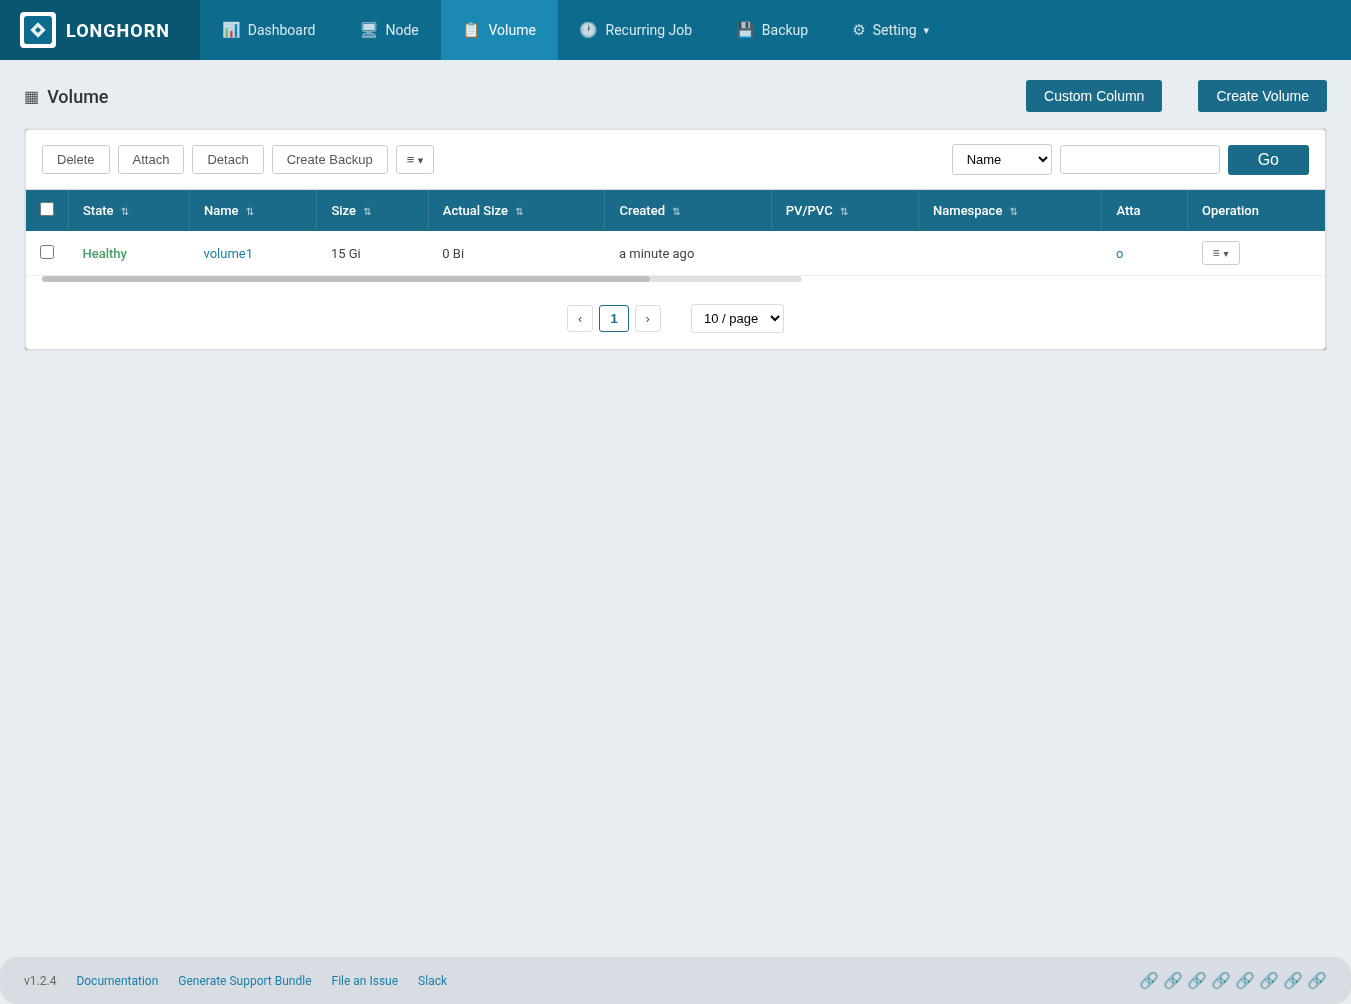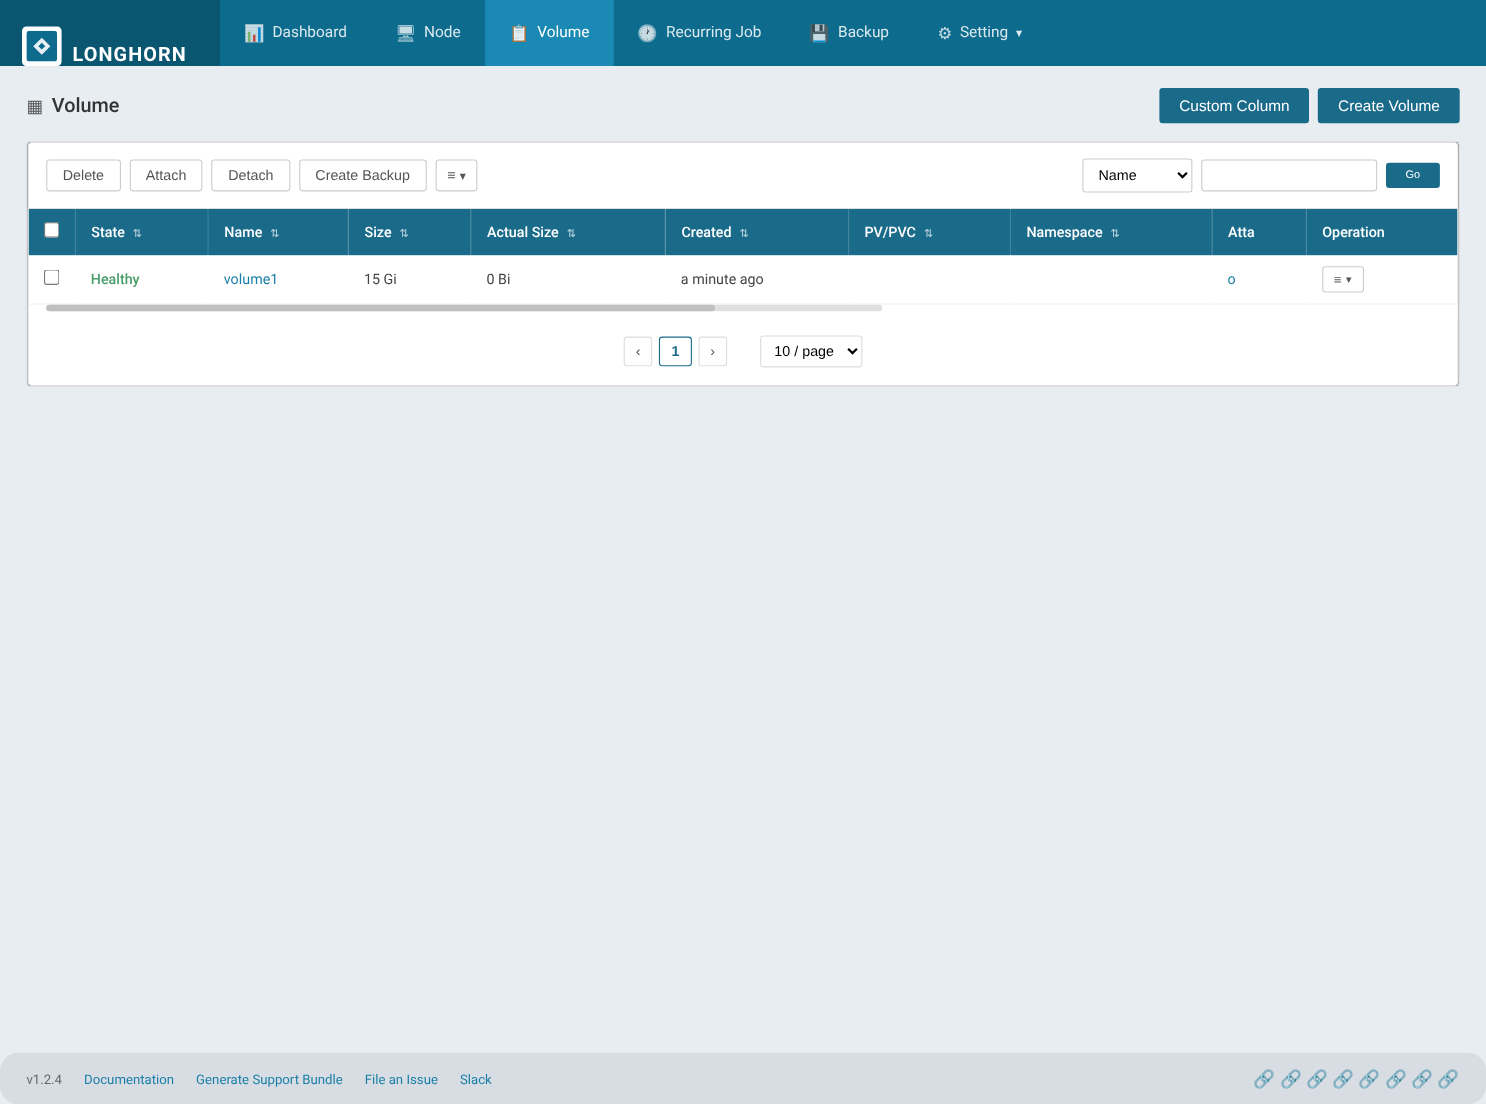--- a/index.html
+++ b/index.html
@@ -1,45 +1,45 @@
 <!DOCTYPE html>
 <html><head>
   <meta charset="utf-8">
   <style>
     * { box-sizing: border-box; margin: 0; padding: 0; }
     body { font-family: -apple-system, BlinkMacSystemFont, 'Segoe UI', Roboto, sans-serif; font-size: 14px; background: #e8edf2; min-height: 1004px; display: flex; flex-direction: column; }
 
     
     nav { background: #0d6b8e; display: flex; align-items: center; height: 60px; padding: 0; }
-    .nav-brand { background: #0a5570; display: flex; align-items: flex-end; gap: 10px; padding: 0 20px; height: 100%; min-width: 200px; }
+    .nav-brand { background: #0a5570; display: flex; align-items: center; gap: 10px; padding: 0 20px; height: 100%; min-width: 200px; }
     .nav-brand-icon { width: 36px; height: 36px; background: white; border-radius: 4px; display: flex; align-items: center; justify-content: center; }
     .nav-brand-icon svg { width: 28px; height: 28px; }
     .nav-brand-text { color: white; font-size: 18px; font-weight: 700; letter-spacing: 1px; }
     .nav-items { display: flex; align-items: center; height: 100%; }
     .nav-item { color: rgba(255,255,255,0.85); padding: 0 22px; height: 100%; display: flex; align-items: center; gap: 7px; cursor: pointer; font-size: 14px; text-decoration: none; }
     .nav-item.active { background: #1a8ab5; color: white; }
     .nav-item-icon { opacity: 0.9; font-size: 15px; }
 
     
     .main-content { padding: 20px 24px; flex: 1; }
     .page-header { display: flex; align-items: center; justify-content: space-between; margin-bottom: 16px; }
     .page-title-wrap { display: flex; align-items: center; gap: 8px; }
     .page-title { font-size: 18px; color: #333; font-weight: 500; }
     .page-title-icon { color: #555; font-size: 16px; }
     .header-buttons { display: flex; gap: 8px; }
-    .btn-primary { background: #1a6b8a; color: white; border: none; padding: 8px 18px; border-radius: 3px; cursor: pointer; font-size: 14px; }
+    .btn-primary { background: #1a6b8a; color: white; border: none; padding: 8px 18px; border-radius: 3px; cursor: pointer; font-size: 14px; margin-left: 28px; }
 
     
     .toolbar { display: flex; align-items: center; justify-content: space-between; margin-bottom: 0; padding: 14px 16px 14px 16px; background: white; border: 1px solid #ddd; border-bottom: none; border-radius: 4px 4px 0 0; }
     .toolbar-left { display: flex; gap: 8px; }
     .btn-outline { background: white; color: #555; border: 1px solid #ccc; padding: 6px 14px; border-radius: 3px; cursor: pointer; font-size: 13px; }
     .toolbar-right { display: flex; align-items: center; gap: 8px; }
     .search-select { border: 1px solid #ccc; border-radius: 3px; padding: 6px 10px; font-size: 13px; background: white; min-width: 100px; }
     .search-input { border: 1px solid #ccc; border-radius: 3px; padding: 6px 10px; font-size: 13px; width: 160px; }
-    .btn-go { background: #1a6b8a; color: white; border: none; padding: 6px 18px; border-radius: 3px; cursor: pointer; font-size: 10px; }
+    .btn-go { background: #1a6b8a; color: white; border: none; padding: 6px 30px; border-radius: 3px; cursor: pointer; font-size: 16px; }
 
     
     .table-wrap { background: white; border: 1px solid #ddd; border-radius: 0 0 4px 4px; overflow-x: auto; }
     table { width: 100%; border-collapse: collapse; min-width: 900px; }
     thead tr { background: #1a6b8a; color: white; }
     thead th { padding: 12px 14px; text-align: left; font-weight: 500; font-size: 13px; white-space: nowrap; border-right: 1px solid rgba(255,255,255,0.1); }
     thead th:last-child { border-right: none; margin-top: 41px; }
     .th-checkbox { width: 40px; text-align: center; }
     .sort-icon { font-size: 10px; opacity: 0.7; margin-left: 4px; }
     tbody tr { border-bottom: 1px solid #eee; }

